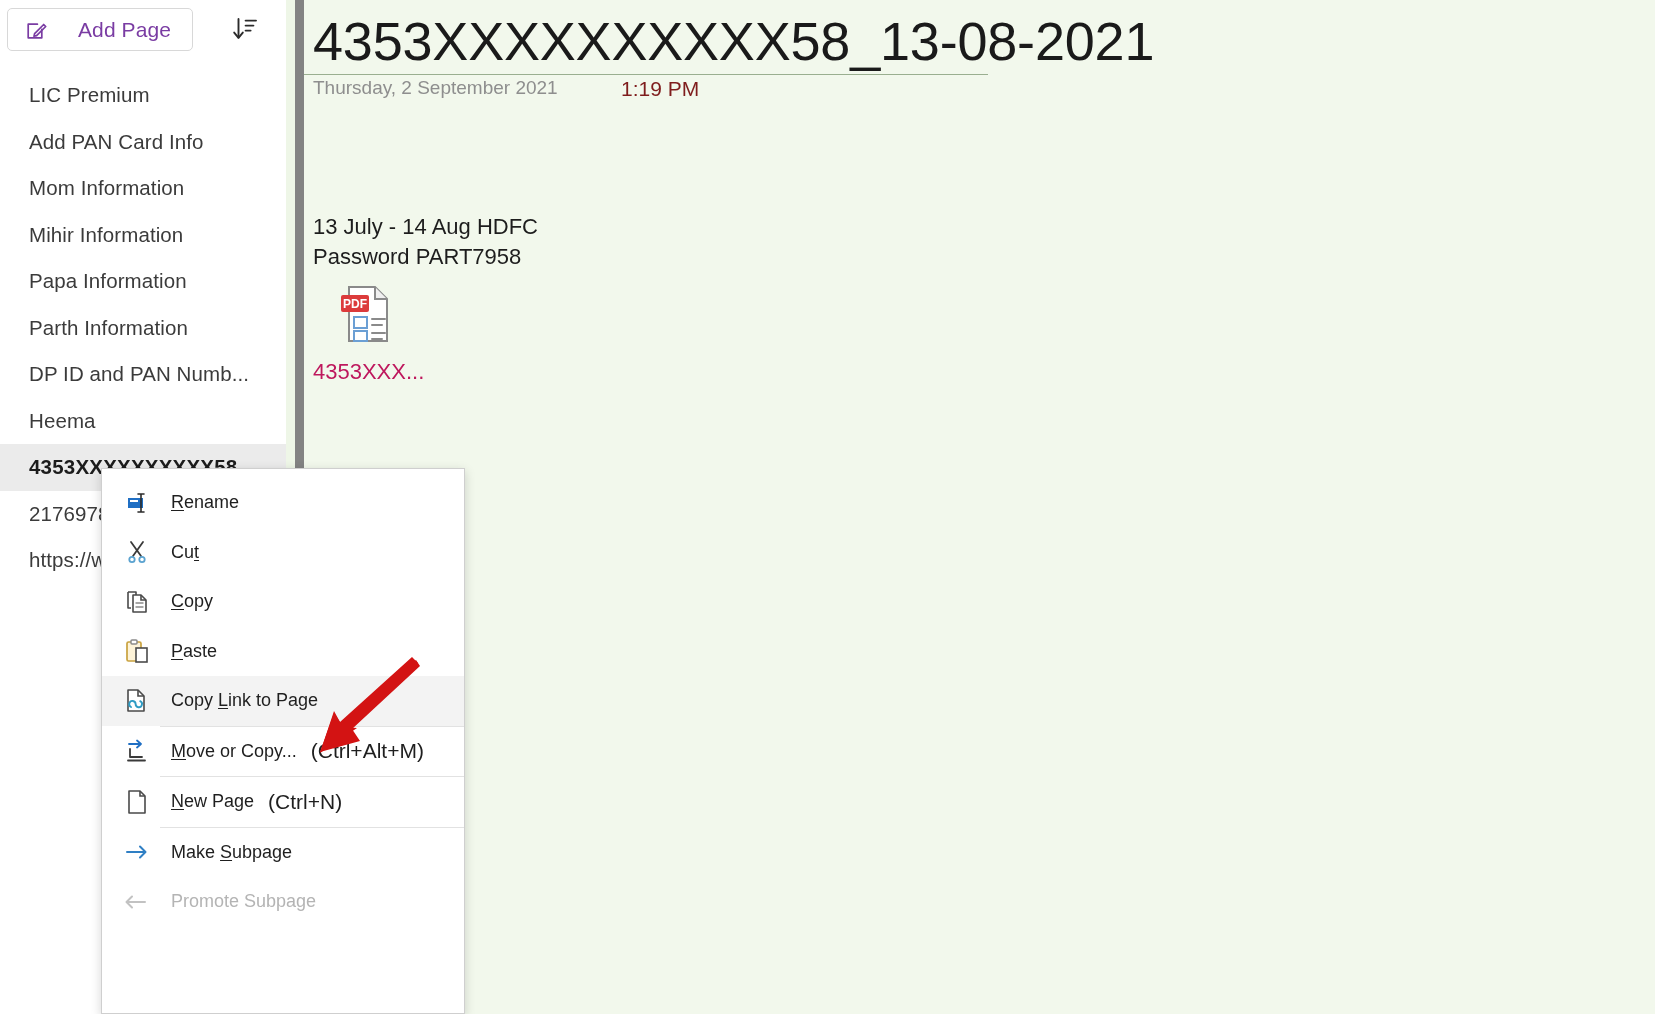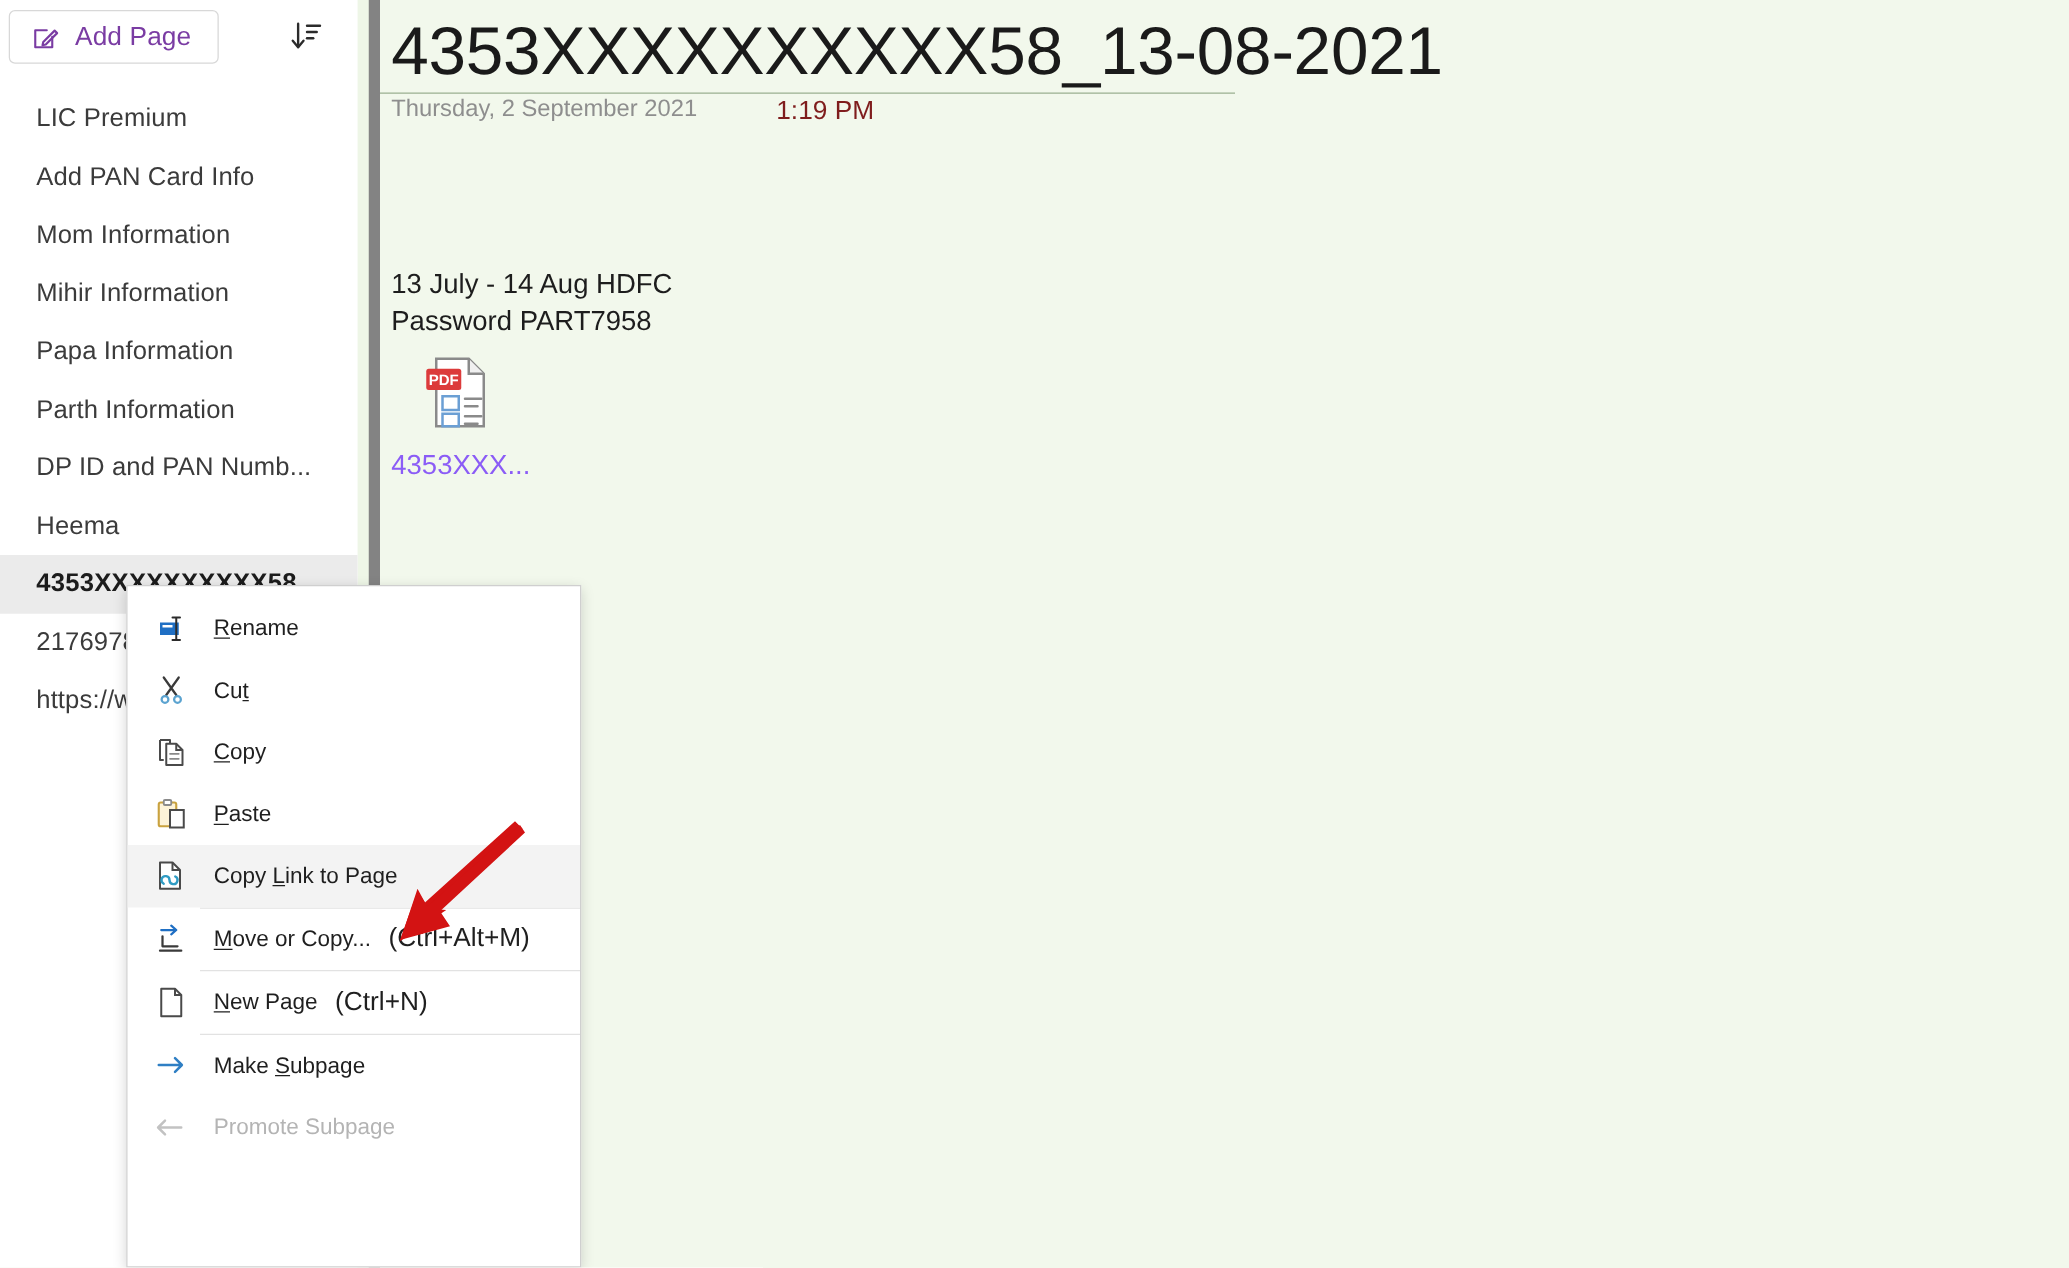--- a/index.html
+++ b/index.html
@@ -30,21 +30,21 @@
   .sidebar-header {
     position: relative;
     height: 64px;
     padding: 8px 10px 0 7px;
     display: flex;
     align-items: flex-start;
   }
   .add-page-btn {
     display: flex;
     align-items: center;
-    gap: 11px;
+    gap: 29px;
     height: 43px;
     padding: 0 21px 0 17px;
     border: 1px solid #d8d8d8;
     border-radius: 5px;
     background: #ffffff;
     cursor: pointer;
   }
   .add-page-label {
     font-size: 21px;
     color: #7a3ca3;
@@ -151,21 +151,21 @@
   }
   .attachment {
     position: absolute;
     left: 33px; top: 283px;
     width: 160px;
   }
   .attachment-name {
     position: absolute;
     left: 9px; top: 359px;
     font-size: 22px;
-    color: #8b5cf6;
+    color: #be185d;
     white-space: nowrap;
   }
 
   
   .context-menu {
     position: absolute;
     left: 101px; top: 468px;
     width: 364px;
     background: #ffffff;
     border: 1px solid #cfcfcf;

